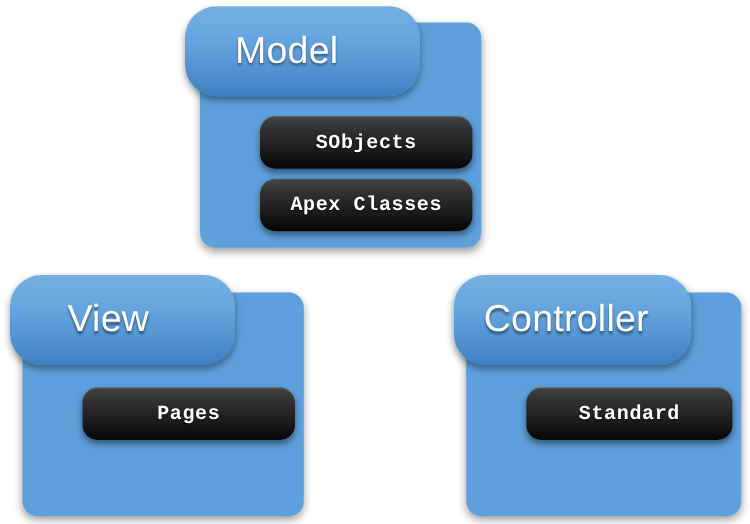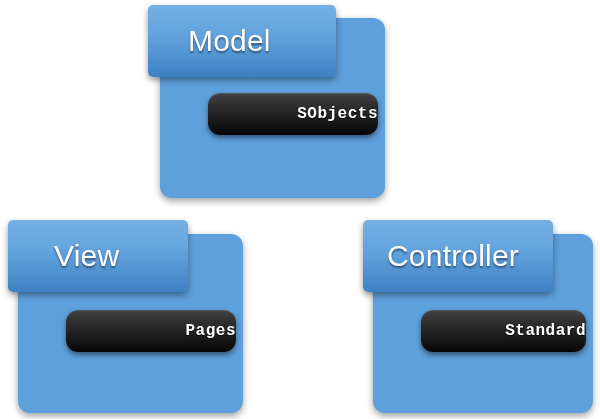--- a/index.html
+++ b/index.html
@@ -32,21 +32,21 @@
     border-radius: 12px;
     box-shadow: 0 3px 7px rgba(0,0,0,0.38);
     z-index: 1;
   }
 
   
   .card-tab {
     position: absolute;
     left: 0;
     top: 0;
-    border-radius: 5px;
+    border-radius: 25px;
     background: linear-gradient(to bottom, #75b0e4 0%, #63a3dd 42%, #4a8ccb 82%, #3d81c3 100%);
     box-shadow: 0 3px 6px rgba(0,0,0,0.40);
     z-index: 3;
     display: flex;
     align-items: center;
     box-sizing: border-box;
   }
 
   .card-title {
     color: #ffffff;
@@ -67,21 +67,21 @@
     flex-direction: column;
   }
 
   .pill {
     border-radius: 12px;
     background: linear-gradient(to bottom, #444444 0%, #333333 22%, #1d1d1d 62%, #050505 100%);
     box-shadow: 0 3px 5px rgba(0,0,0,0.45),
                 inset 0 1px 0 rgba(255,255,255,0.10);
     display: flex;
     align-items: center;
-    justify-content: flex-end;
+    justify-content: center;
     box-sizing: border-box;
     margin-left: 40px;
   }
 
   .pill-label {
     color: #ffffff;
     font-family: "Liberation Mono", "DejaVu Sans Mono", monospace;
     font-size: 16px;
     font-weight: 700;
     letter-spacing: 0.5px;
@@ -118,20 +118,23 @@
 
   <div class="card" id="card-model">
     <div class="card-body"></div>
     <div class="card-tab">
       <span class="card-title">Model</span>
     </div>
     <div class="pill-stack">
       <div class="pill">
         <span class="pill-label">SObjects</span>
       </div>
+      <div class="pill">
+        <span class="pill-label">Apex Classes</span>
+      </div>
     </div>
   </div>
 
   <div class="card" id="card-view">
     <div class="card-body"></div>
     <div class="card-tab">
       <span class="card-title">View</span>
     </div>
     <div class="pill-stack">
       <div class="pill">

